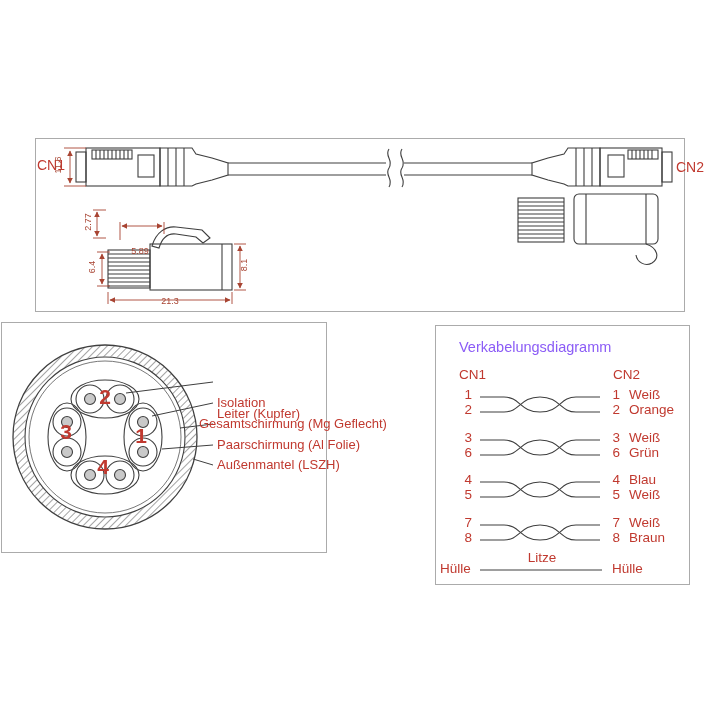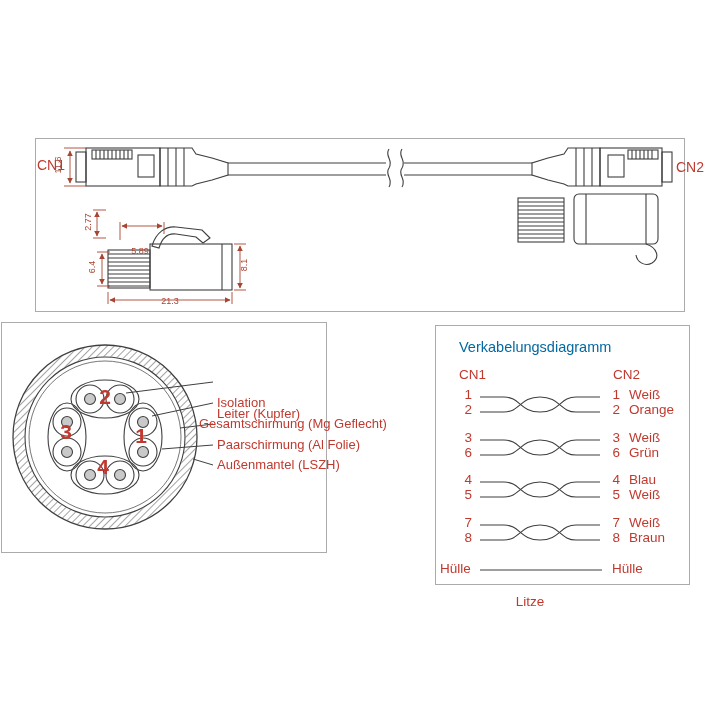--- a/index.html
+++ b/index.html
@@ -5,21 +5,21 @@
   html,body{margin:0;padding:0;background:#ffffff;}
   .page{position:relative;width:720px;height:720px;overflow:hidden;
         font-family:"Liberation Sans", sans-serif;background:#ffffff;}
   .art{position:absolute;left:0;top:0;z-index:1;}
   .txt{position:absolute;z-index:2;line-height:1.1;white-space:nowrap;color:#c0392f;}
   .red-lg{font-size:14px;}
   .dim{font-size:9px;color:#a84432;}
   .vdim{display:block;text-align:center;transform:rotate(-90deg);transform-origin:center;}
   .num{font-size:21px;font-weight:bold;color:#c0392f;width:16px;text-align:center;}
   .lbl{font-size:13px;color:#c0392f;}
-  .wtitle{font-size:14.5px;color:#0369a1;}
+  .wtitle{font-size:14.5px;color:#8b5cf6;}
   .whead{font-size:13.5px;color:#c0392f;}
   .wnum{font-size:13.5px;color:#c0392f;width:16px;text-align:right;}
   .wcol{font-size:13.5px;color:#c0392f;}
   .ctr{display:block;text-align:center;}
 </style>
 </head>
 <body>
 
 <div class="page">
 
@@ -196,16 +196,16 @@
 
   <span class="txt wnum" style="left:456px;top:516px;">7</span>
   <span class="txt wnum" style="left:604px;top:516px;">7</span>
   <span class="txt wcol" style="left:629px;top:516px;">Weiß</span>
 
   <span class="txt wnum" style="left:456px;top:531px;">8</span>
   <span class="txt wnum" style="left:604px;top:531px;">8</span>
   <span class="txt wcol" style="left:629px;top:531px;">Braun</span>
 
   <span class="txt whead" style="left:440px;top:562px;">Hülle</span>
-  <span class="txt whead ctr" style="left:508px;top:551px;width:44px;margin-top:44px;">Litze</span>
+  <span class="txt whead ctr" style="left:520px;top:551px;width:44px;">Litze</span>
   <span class="txt whead" style="left:612px;top:562px;">Hülle</span>
 
 </div>
 
 </body></html>

